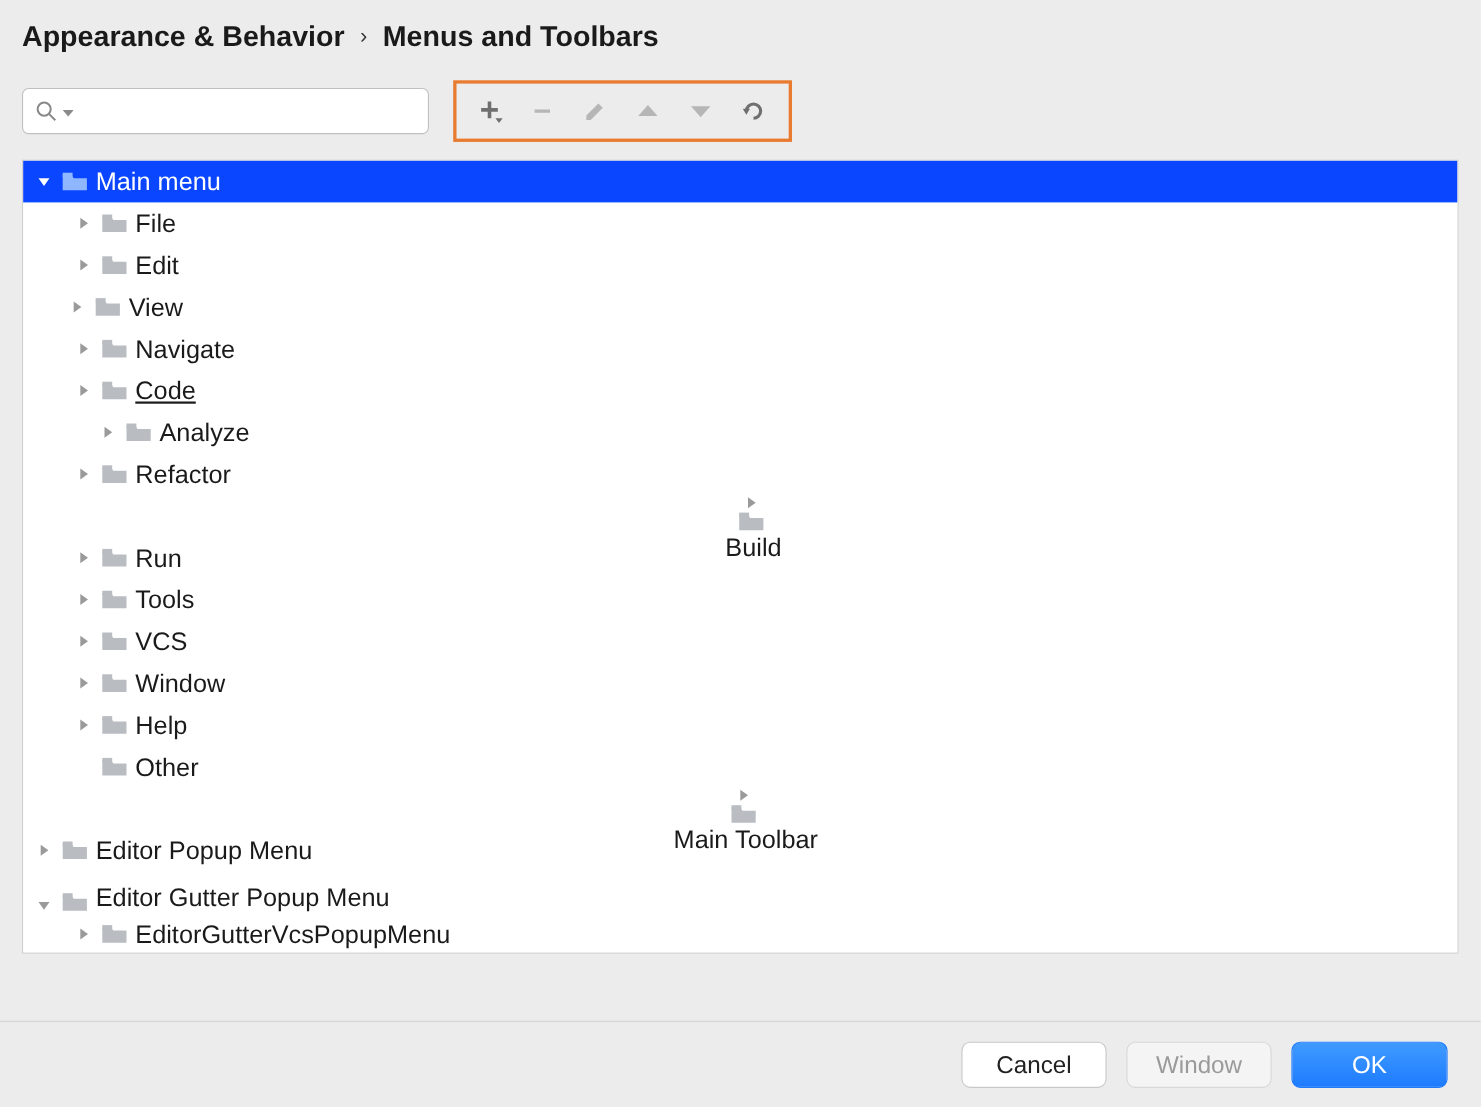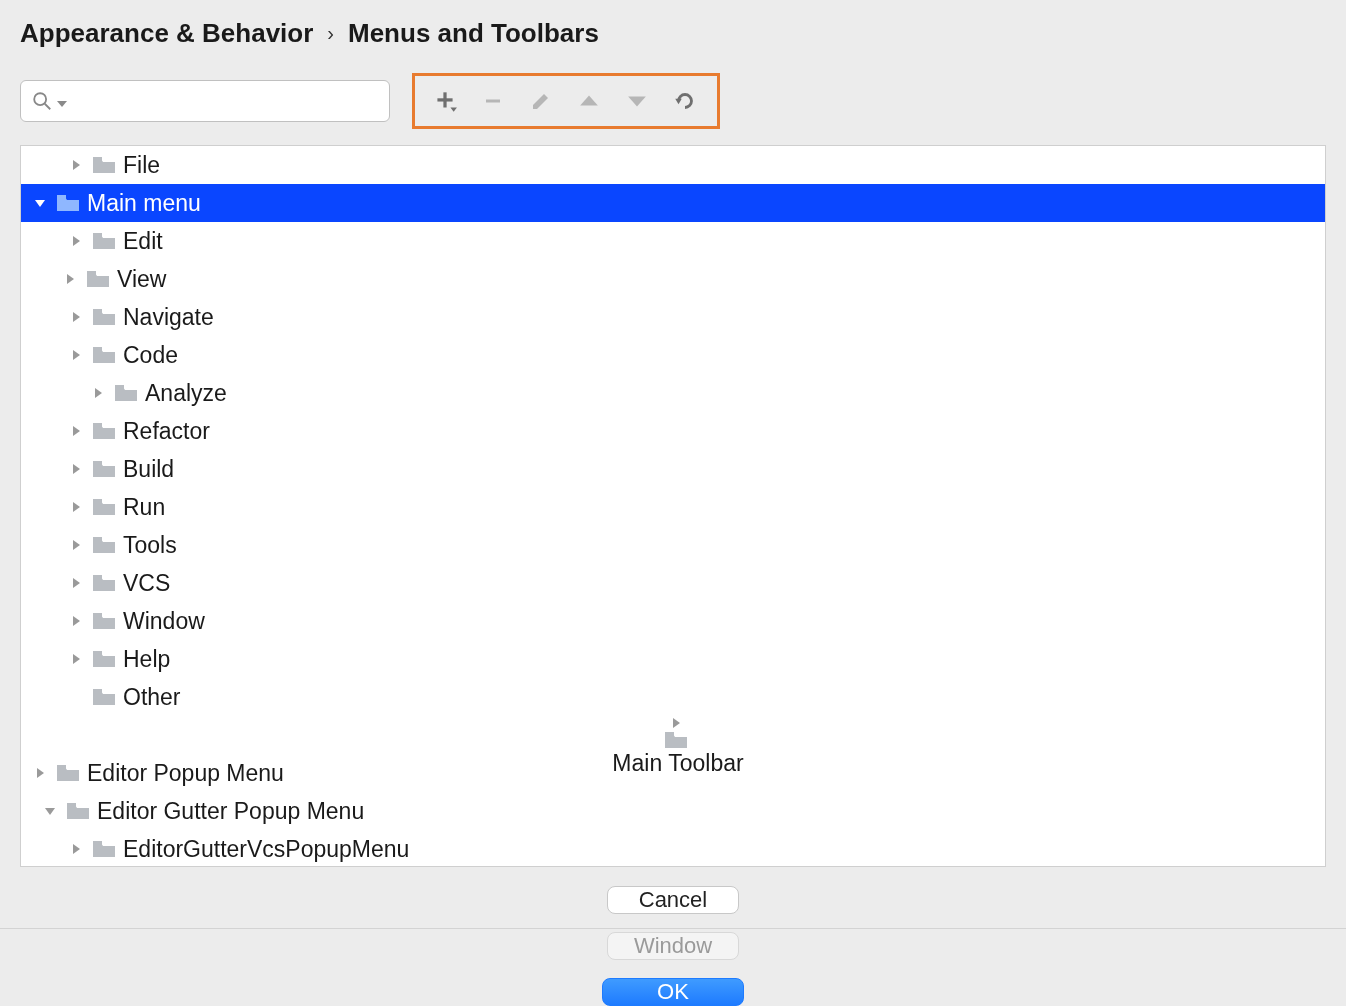--- a/index.html
+++ b/index.html
@@ -110,21 +110,20 @@
     left:0; right:0; bottom:0;
     height: 78px;
     border-top: 1px solid #D3D3D3;
     background: #ECECEC;
     display: flex;
     align-items: center;
     justify-content: flex-end;
     padding: 0 30px;
     gap: 18px;
     box-sizing:border-box;
-    flex-direction:column;
   }
   .btn {
     height: 42px;
     min-width: 132px;
     border-radius: 8px;
     font-size: 22px;
     display: flex;
     align-items: center;
     justify-content: center;
     box-sizing: border-box;
@@ -202,34 +201,20 @@
     <div class="tb-btn">
       <svg width="26" height="26" viewBox="0 0 24 24">
         <path d="M6 12 A6 6 0 1 1 12 18" fill="none" stroke="#6f6f6f" stroke-width="2.6"></path>
         <polygon points="3,10 9,10 6,15" fill="#6f6f6f"></polygon>
       </svg>
     </div>
   </div>
 </div>
 
 <div class="tree-wrap" id="tree-container">
-    <div class="tree-row" style="padding-left: 42px;">
-      <span class="arrow">
-        <svg width="14" height="14" viewBox="0 0 14 14">
-          <polygon points="4,2 11,7 4,12" fill="#9a9a9a"></polygon>
-        </svg>
-      </span>
-      <span class="folder">
-        <svg width="24" height="20" viewBox="0 0 24 20">
-          <path d="M1 4 L9 4 L11 7 L23 7 L23 18 L1 18 Z" fill="#B9BDC2"></path>
-          <rect x="1" y="2" width="9" height="4" fill="#B9BDC2"></rect>
-        </svg>
-      </span>
-      <span class="label">File</span>
-    </div>
     <div class="tree-row selected" style="padding-left: 6px;">
       <span class="arrow">
         <svg width="14" height="14" viewBox="0 0 14 14">
           <polygon points="2,4 12,4 7,11" fill="#ffffff"></polygon>
         </svg>
       </span>
       <span class="folder">
         <svg width="24" height="20" viewBox="0 0 24 20">
           <path d="M1 4 L9 4 L11 7 L23 7 L23 18 L1 18 Z" fill="#8FB7FF"></path>
           <rect x="1" y="2" width="9" height="4" fill="#8FB7FF"></rect>
@@ -242,20 +227,34 @@
         <svg width="14" height="14" viewBox="0 0 14 14">
           <polygon points="4,2 11,7 4,12" fill="#9a9a9a"></polygon>
         </svg>
       </span>
       <span class="folder">
         <svg width="24" height="20" viewBox="0 0 24 20">
           <path d="M1 4 L9 4 L11 7 L23 7 L23 18 L1 18 Z" fill="#B9BDC2"></path>
           <rect x="1" y="2" width="9" height="4" fill="#B9BDC2"></rect>
         </svg>
       </span>
+      <span class="label">File</span>
+    </div>
+    <div class="tree-row" style="padding-left: 42px;">
+      <span class="arrow">
+        <svg width="14" height="14" viewBox="0 0 14 14">
+          <polygon points="4,2 11,7 4,12" fill="#9a9a9a"></polygon>
+        </svg>
+      </span>
+      <span class="folder">
+        <svg width="24" height="20" viewBox="0 0 24 20">
+          <path d="M1 4 L9 4 L11 7 L23 7 L23 18 L1 18 Z" fill="#B9BDC2"></path>
+          <rect x="1" y="2" width="9" height="4" fill="#B9BDC2"></rect>
+        </svg>
+      </span>
       <span class="label">Edit</span>
     </div>
     <div class="tree-row" style="padding-left: 36px;">
       <span class="arrow">
         <svg width="14" height="14" viewBox="0 0 14 14">
           <polygon points="4,2 11,7 4,12" fill="#9a9a9a"></polygon>
         </svg>
       </span>
       <span class="folder">
         <svg width="24" height="20" viewBox="0 0 24 20">
@@ -272,21 +271,21 @@
         </svg>
       </span>
       <span class="folder">
         <svg width="24" height="20" viewBox="0 0 24 20">
           <path d="M1 4 L9 4 L11 7 L23 7 L23 18 L1 18 Z" fill="#B9BDC2"></path>
           <rect x="1" y="2" width="9" height="4" fill="#B9BDC2"></rect>
         </svg>
       </span>
       <span class="label">Navigate</span>
     </div>
-    <div class="tree-row" style="padding-left: 42px;">
+    <div class="tree-row" style="padding-left: 42px; text-decoration: underline;">
       <span class="arrow">
         <svg width="14" height="14" viewBox="0 0 14 14">
           <polygon points="4,2 11,7 4,12" fill="#9a9a9a"></polygon>
         </svg>
       </span>
       <span class="folder">
         <svg width="24" height="20" viewBox="0 0 24 20">
           <path d="M1 4 L9 4 L11 7 L23 7 L23 18 L1 18 Z" fill="#B9BDC2"></path>
           <rect x="1" y="2" width="9" height="4" fill="#B9BDC2"></rect>
         </svg>
@@ -314,21 +313,21 @@
         </svg>
       </span>
       <span class="folder">
         <svg width="24" height="20" viewBox="0 0 24 20">
           <path d="M1 4 L9 4 L11 7 L23 7 L23 18 L1 18 Z" fill="#B9BDC2"></path>
           <rect x="1" y="2" width="9" height="4" fill="#B9BDC2"></rect>
         </svg>
       </span>
       <span class="label">Refactor</span>
     </div>
-    <div class="tree-row" style="padding-left: 42px;">
+    <div class="tree-row" style="padding-left: 20px; flex-direction: column;">
       <span class="arrow">
         <svg width="14" height="14" viewBox="0 0 14 14">
           <polygon points="4,2 11,7 4,12" fill="#9a9a9a"></polygon>
         </svg>
       </span>
       <span class="folder">
         <svg width="24" height="20" viewBox="0 0 24 20">
           <path d="M1 4 L9 4 L11 7 L23 7 L23 18 L1 18 Z" fill="#B9BDC2"></path>
           <rect x="1" y="2" width="9" height="4" fill="#B9BDC2"></rect>
         </svg>
@@ -436,21 +435,21 @@
         </svg>
       </span>
       <span class="folder">
         <svg width="24" height="20" viewBox="0 0 24 20">
           <path d="M1 4 L9 4 L11 7 L23 7 L23 18 L1 18 Z" fill="#B9BDC2"></path>
           <rect x="1" y="2" width="9" height="4" fill="#B9BDC2"></rect>
         </svg>
       </span>
       <span class="label">Editor Popup Menu</span>
     </div>
-    <div class="tree-row" style="padding-left: 16px;">
+    <div class="tree-row" style="padding-left: 6px; align-items: flex-end;">
       <span class="arrow">
         <svg width="14" height="14" viewBox="0 0 14 14">
           <polygon points="2,4 12,4 7,11" fill="#9a9a9a"></polygon>
         </svg>
       </span>
       <span class="folder">
         <svg width="24" height="20" viewBox="0 0 24 20">
           <path d="M1 4 L9 4 L11 7 L23 7 L23 18 L1 18 Z" fill="#B9BDC2"></path>
           <rect x="1" y="2" width="9" height="4" fill="#B9BDC2"></rect>
         </svg>

